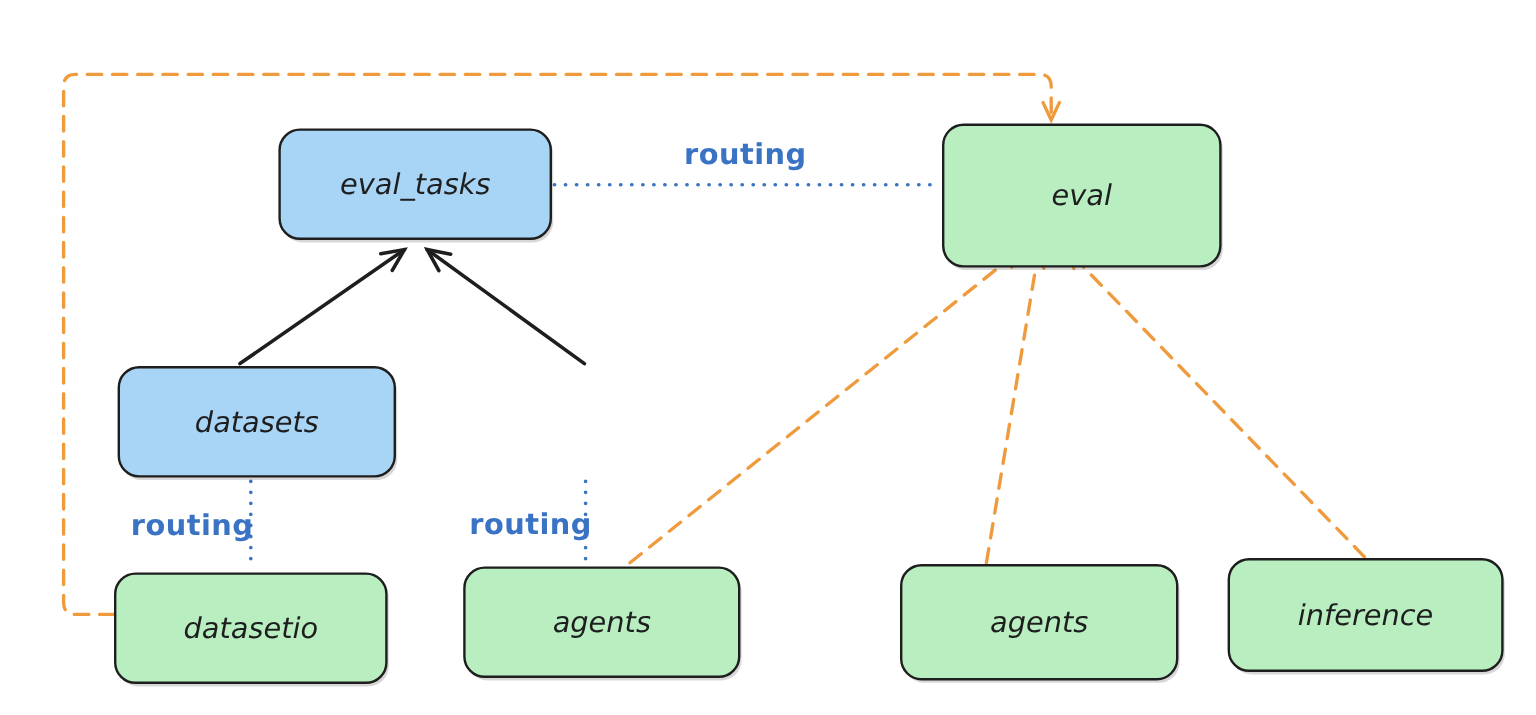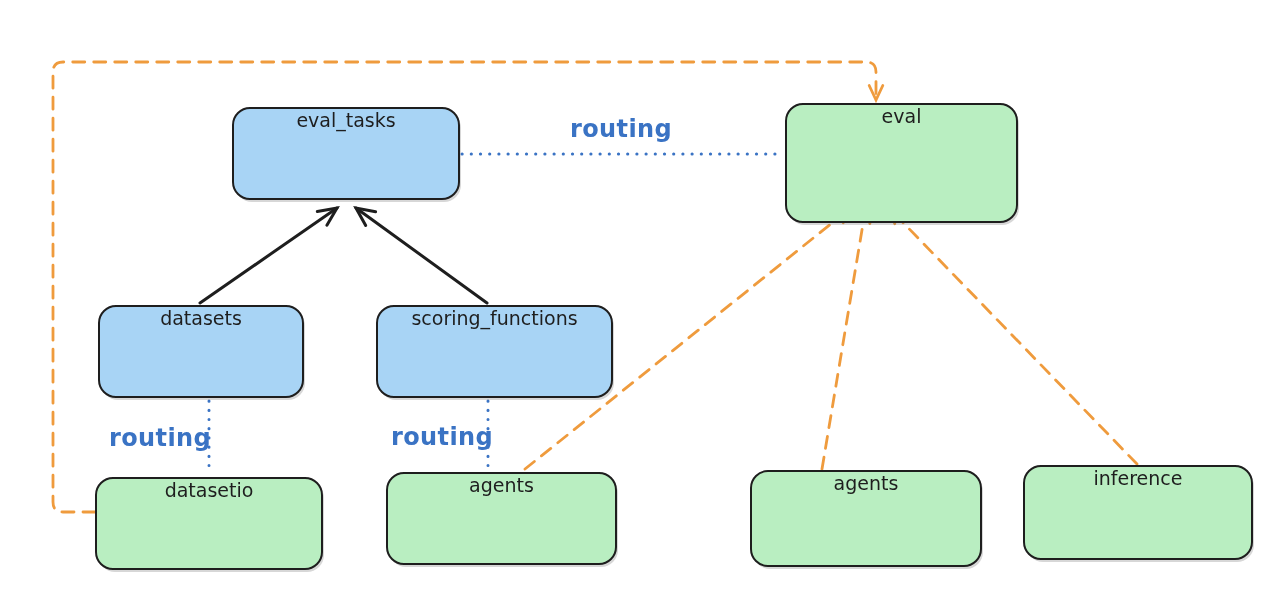--- a/index.html
+++ b/index.html
@@ -7,24 +7,25 @@
     --node-border:#1e1e1e; --node-text:#1e1e1e; --routing-blue:#3a73c4; --arrow-black:#1e1e1e; --arrow-orange:#ef9b3d;
   }
   * { box-sizing:border-box; }
   body { margin:0; background:var(--background); }
   .canvas {
     position:relative; width:1280px; height:596px; overflow:hidden;
     background:var(--background); font-family:"DejaVu Sans", sans-serif;
   }
   svg.edges { position:absolute; left:0; top:0; width:1280px; height:596px; }
   .node {
-    position:absolute; display:flex; align-items:flex-start; justify-content:center;
+    position:absolute; display:flex; align-items:center; justify-content:center;
     border:2.6px solid var(--node-border); border-radius:18px;
-    font-size:19px; color:var(--node-text); text-align:center;
+    font-size:24px; color:var(--node-text); text-align:center;
     box-shadow:2px 3px 0 -1px rgba(110,110,110,0.28);
+    font-style:italic;
   }
   .node.blue  { background:var(--node-blue-fill); }
   .node.green { background:var(--node-green-fill); }
   .routing-label {
     position:absolute; width:96px; 
     font-size:24px; font-weight:600; letter-spacing:0.4px; color:var(--routing-blue);
   }
   .edge-blue   { stroke:var(--routing-blue); stroke-width:3; stroke-linecap:round; stroke-dasharray:0.2 9; fill:none; }
   .edge-black  { stroke:var(--arrow-black); stroke-width:3; stroke-linecap:round; fill:none; }
   .edge-orange { stroke:var(--arrow-orange); stroke-width:2.8; stroke-linecap:round; stroke-dasharray:12 9; fill:none; }
@@ -60,27 +61,24 @@
   </svg>
 
   <div class="node blue" style="left:232px;  top:107px; width:228px; height:93px;">
     <span>eval_tasks</span>
   </div>
 
   <div class="node green" style="left:785px;  top:103px; width:233px; height:120px;">
     <span>eval</span>
   </div>
 
-  <div class="node blue" style="left:98px;   top:305px; width:206px; height:93px;">
+  <div class="node blue" style="left:98px;   top:305px; width:232px; height:93px;">
     <span>datasets</span>
   </div>
 
-  <div class="node blue" style="left:376px;  top:305px; width:237px; height:93px;">
-    <span>scoring_functions</span>
-  </div>
 
   <div class="node green" style="left:95px;   top:477px; width:228px; height:93px;">
     <span>datasetio</span>
   </div>
 
   <div class="node green" style="left:386px;  top:472px; width:231px; height:93px;">
     <span>agents</span>
   </div>
 
   <div class="node green" style="left:710px;  top:470px; width:232px; height:97px;margin-left:40px;">

